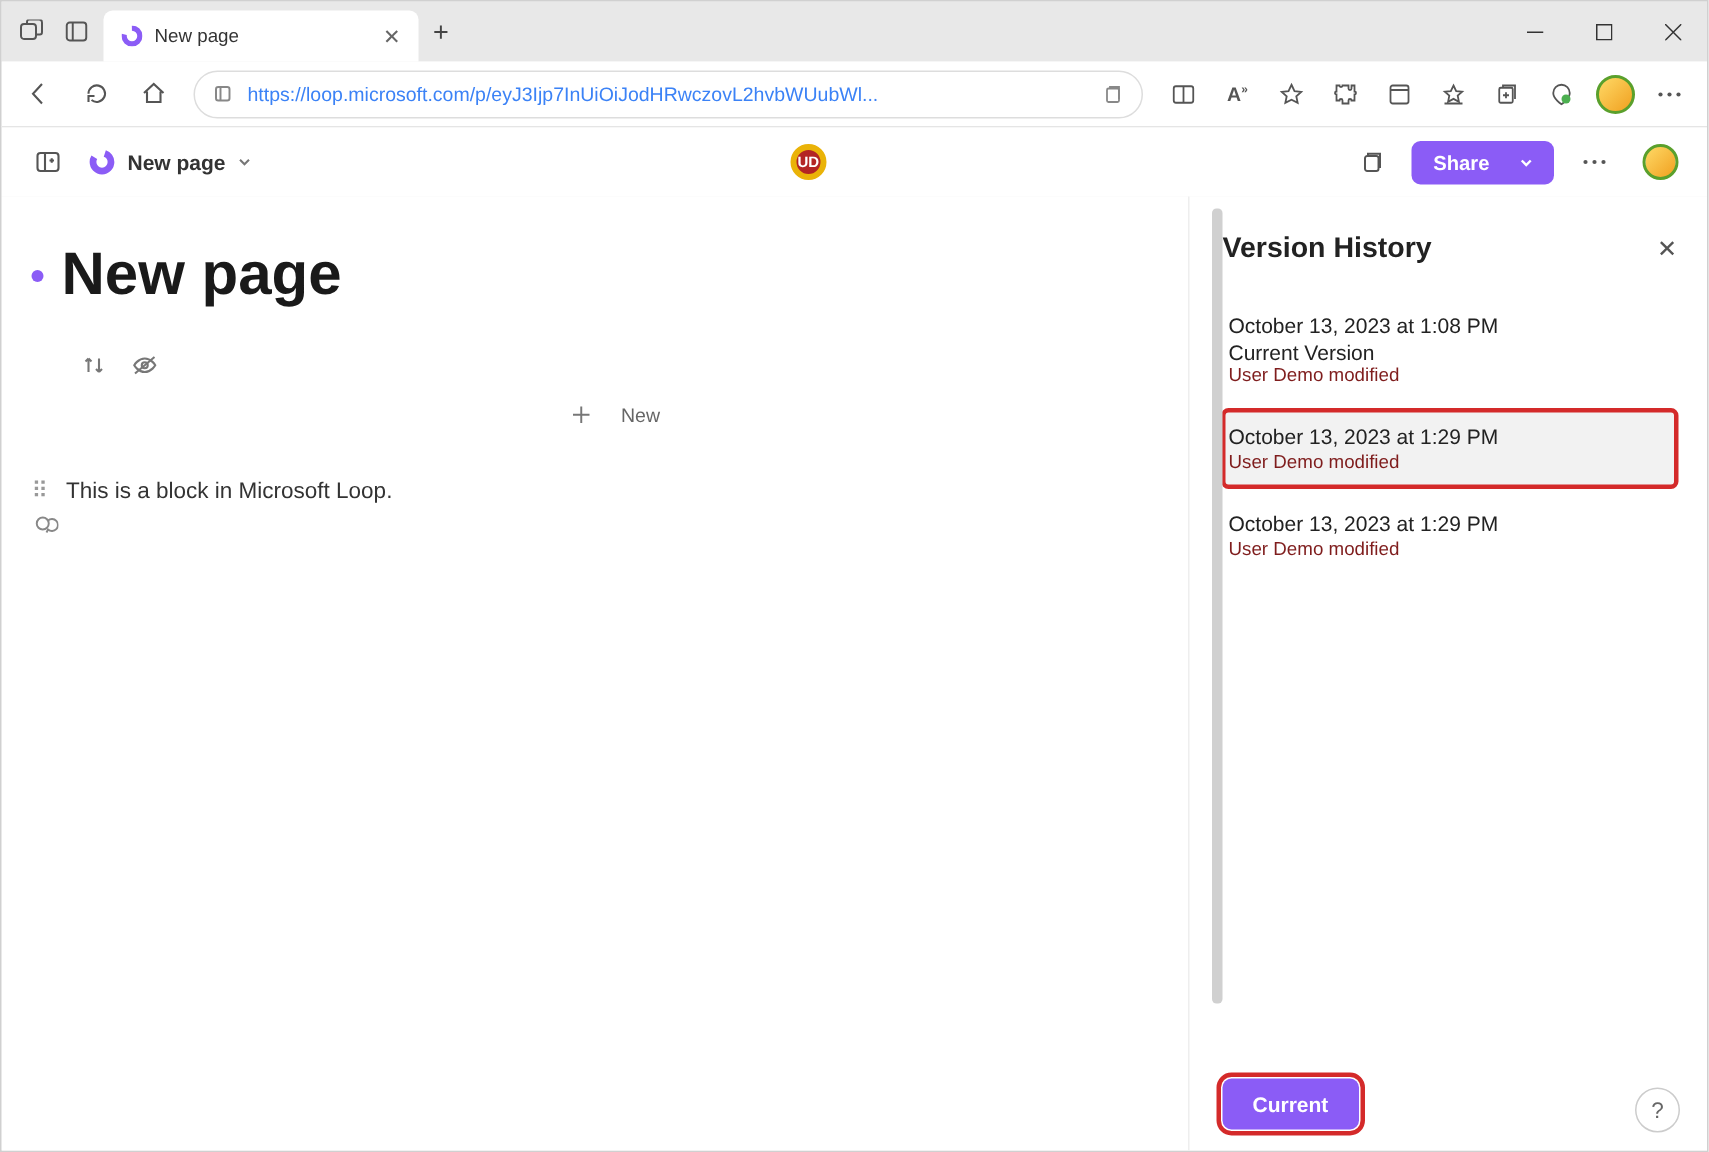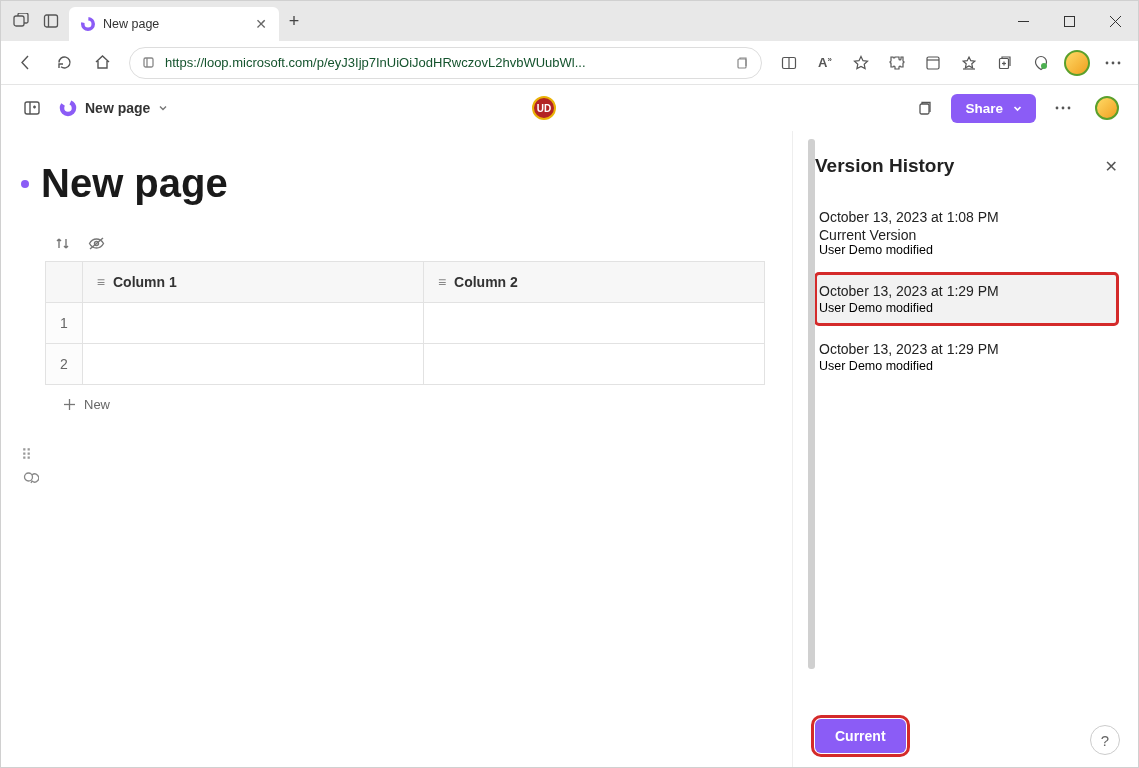--- a/index.html
+++ b/index.html
@@ -11,67 +11,67 @@
   .tb-icon { width: 20px; height: 20px; display: flex; align-items: center; justify-content: center; color: #555; }
   .tab { background: #fff; border-radius: 6px 6px 0 0; height: 34px; margin-top: 6px; margin-left: 8px; padding: 0 12px; display: flex; align-items: center; gap: 8px; min-width: 210px; font-size: 12.5px; color: #333; }
   .tab-close { margin-left: auto; font-size: 14px; color: #666; }
   .newtab { width: 30px; display: flex; align-items: center; justify-content: center; color: #444; font-size: 18px; }
   .wincontrols { margin-left: auto; display: flex; }
   .wc { width: 46px; height: 40px; display: flex; align-items: center; justify-content: center; color: #333; }
   
   
   .addrbar { height: 44px; background: #fff; display: flex; align-items: center; padding: 0 8px; gap: 4px; border-bottom: 1px solid #e5e5e5; }
   .nav-btn { width: 34px; height: 34px; display: flex; align-items: center; justify-content: center; color: #555; border-radius: 4px; }
-  .urlbox { flex: 1; height: 32px; border: 1px solid #ddd; border-radius: 16px; display: flex; align-items: center; padding: 0 12px; gap: 10px; font-size: 13px; color: #14532d; margin: 0 6px; }
+  .urlbox { flex: 1; height: 32px; border: 1px solid #ddd; border-radius: 16px; display: flex; align-items: center; padding: 0 12px; gap: 10px; font-size: 13px; color: #3b82f6; margin: 0 6px; }
   .urltext { flex: 1; white-space: nowrap; overflow: hidden; text-overflow: ellipsis; }
   .toolbar-right { display: flex; gap: 2px; align-items: center; }
   .avatar { width: 26px; height: 26px; border-radius: 50%; background: linear-gradient(135deg, #ffd966, #f0a020); border: 2px solid #5aa02c; }
   
   
   .app-header { height: 46px; background: #fff; display: flex; align-items: center; padding: 0 14px; gap: 10px; }
   .breadcrumb { display: flex; align-items: center; gap: 8px; font-size: 14px; color: #333; font-weight: 600; }
   .loop-icon { width: 18px; height: 18px; }
   .header-center { flex: 1; display: flex; justify-content: center; }
-  .ud-badge { width: 24px; height: 24px; border-radius: 50%; background: #b32424; color: #fff; font-size: 10px; font-weight: 700; display: flex; align-items: center; justify-content: center; border: 2px solid #eab308; margin-left: 12px; }
-  .share-btn { background: #8b5cf6; color: #fff; border: none; border-radius: 6px; padding: 7px 14px; font-size: 13.5px; font-weight: 600; display: flex; align-items: center; gap: 10px; }
+  .ud-badge { width: 24px; height: 24px; border-radius: 50%; background: #b32424; color: #fff; font-size: 10px; font-weight: 700; display: flex; align-items: center; justify-content: center; border: 4px solid #eab308; margin-left: 12px; }
+  .share-btn { background: #8b5cf6; color: #fff; border: none; border-radius: 6px; padding: 7px 14px; font-size: 13.5px; font-weight: 600; display: flex; align-items: center; gap: 20px; }
   
   
   .content { display: flex; height: calc(768px - 40px - 44px - 46px); background: #fff; position: relative; }
   .main { flex: 1; padding: 30px 20px 20px 20px; overflow: auto; }
   .scroll-edge { width: 7px; background: #d0d0d0; border-radius: 3px; position: absolute; right: 323px; top: 8px; height: 530px; }
   
   .page-title-row { display: flex; align-items: center; gap: 12px; margin-bottom: 30px; }
   .bullet { width: 8px; height: 8px; border-radius: 50%; background: #8b5cf6; }
   .page-title { font-size: 40px; font-weight: 700; color: #1a1a1a; }
   
   .table-controls { display: flex; gap: 18px; padding-left: 34px; margin-bottom: 10px; color: #666; }
   
   .ptable { margin-left: 24px; width: 720px; border-collapse: collapse; font-size: 14px; }
   .ptable th, .ptable td { border: 1px solid #e2e2e2; padding: 12px 14px; text-align: left; }
   .ptable thead th { background: #f7f7f7; font-weight: 600; color: #333; }
   .rownum { width: 36px; text-align: center; background: #fcfcfc; color: #666; font-weight: 400; }
   .col-icon { color: #888; margin-right: 8px; }
-  .add-row { display: flex; align-items: center; gap: 8px; padding: 8px 14px; margin-left: 28px; color: #666; font-size: 13px; margin-top: 4px; }
+  .add-row { display: flex; align-items: center; gap: 20px; padding: 8px 14px; margin-left: 28px; color: #666; font-size: 13px; margin-top: 4px; justify-content: center; }
   
   .block-row { display: flex; align-items: center; gap: 14px; margin-top: 26px; font-size: 15px; color: #333; }
   .drag-handle { color: #999; letter-spacing: -2px; font-size: 15px; }
   .comment-icon { color: #888; margin-top: 6px; padding-left: 2px; }
   
   
   .panel { width: 346px; border-left: 1px solid #eee; padding: 24px 20px 16px 22px; display: flex; flex-direction: column; }
   .panel-head { display: flex; justify-content: space-between; align-items: center; margin-bottom: 22px; }
   .panel-title { font-size: 19px; font-weight: 700; color: #222; }
   .panel-close { font-size: 16px; color: #555; }
   
   .ver-list { flex: 1; }
   .ver-item { padding: 10px 4px 10px 4px; border-radius: 4px; margin-bottom: 6px; }
   .ver-item.selected { background: #f2f2f2; outline: 3px solid #d42a2a; outline-offset: -2px; }
   .ver-time { font-size: 14px; color: #222; margin-bottom: 2px; }
   .ver-current { font-size: 14px; color: #222; margin-bottom: 0; }
-  .ver-user { font-size: 12.5px; color: #000000; }
+  .ver-user { font-size: 12.5px; color: #7f1d1d; }
   
   .restore-btn { background: #8b5cf6; color: #fff; border: none; border-radius: 6px; padding: 9px 20px; font-size: 14px; font-weight: 600; align-self: flex-start; outline: 3px solid #d42a2a; outline-offset: 1px; }
   
   .help-fab { position: absolute; right: 18px; bottom: 14px; width: 30px; height: 30px; border: 1px solid #ccc; border-radius: 50%; display: flex; align-items: center; justify-content: center; color: #666; background: #fff; font-size: 15px; }
   
   svg { display: block; }
 </style>
 </head>
 <body>
 
@@ -265,51 +265,31 @@
         </span>
       <span>
           <svg width="17" height="15" viewBox="0 0 17 15" fill="none" stroke="#777" stroke-width="1.4">
             <path d="M1.5 7.5S4 3 8.5 3 15.5 7.5 15.5 7.5 13 12 8.5 12 1.5 7.5 1.5 7.5z"></path>
             <circle cx="8.5" cy="7.5" r="2"></circle>
             <line x1="2" y1="13" x2="15" y2="2"></line>
           </svg>
         </span>
     </div>
 
-    <table class="ptable">
-      <thead>
-        <tr>
-          <th class="rownum"></th>
-          <th><span class="col-icon">≡</span><span>Column 1</span></th>
-          <th><span class="col-icon">≡</span><span>Column 2</span></th>
-        </tr>
-      </thead>
-      <tbody>
-        <tr>
-          <td class="rownum">1</td>
-          <td></td>
-          <td></td>
-        </tr>
-        <tr>
-          <td class="rownum">2</td>
-          <td></td>
-          <td></td>
-        </tr>
-      </tbody>
-    </table>
     <div class="add-row">
       <svg width="13" height="13" viewBox="0 0 13 13" stroke="#777" stroke-width="1.3">
           <line x1="6.5" y1="1" x2="6.5" y2="12"></line>
           <line x1="1" y1="6.5" x2="12" y2="6.5"></line>
         </svg>
       <span>New</span>
     </div>
 
     <div class="block-row">
       <span class="drag-handle">⠿</span>
+      <span>This is a block in Microsoft Loop.</span>
     </div>
     <div class="comment-icon">
         <svg width="16" height="16" viewBox="0 0 16 16" fill="none" stroke="#888" stroke-width="1.3">
           <circle cx="5.5" cy="7" r="4"></circle>
           <path d="M9 5a4 4 0 1 1 0 6l-1 2"></path>
         </svg>
       </div>
   </div>
 
   <div class="scroll-edge"></div>

